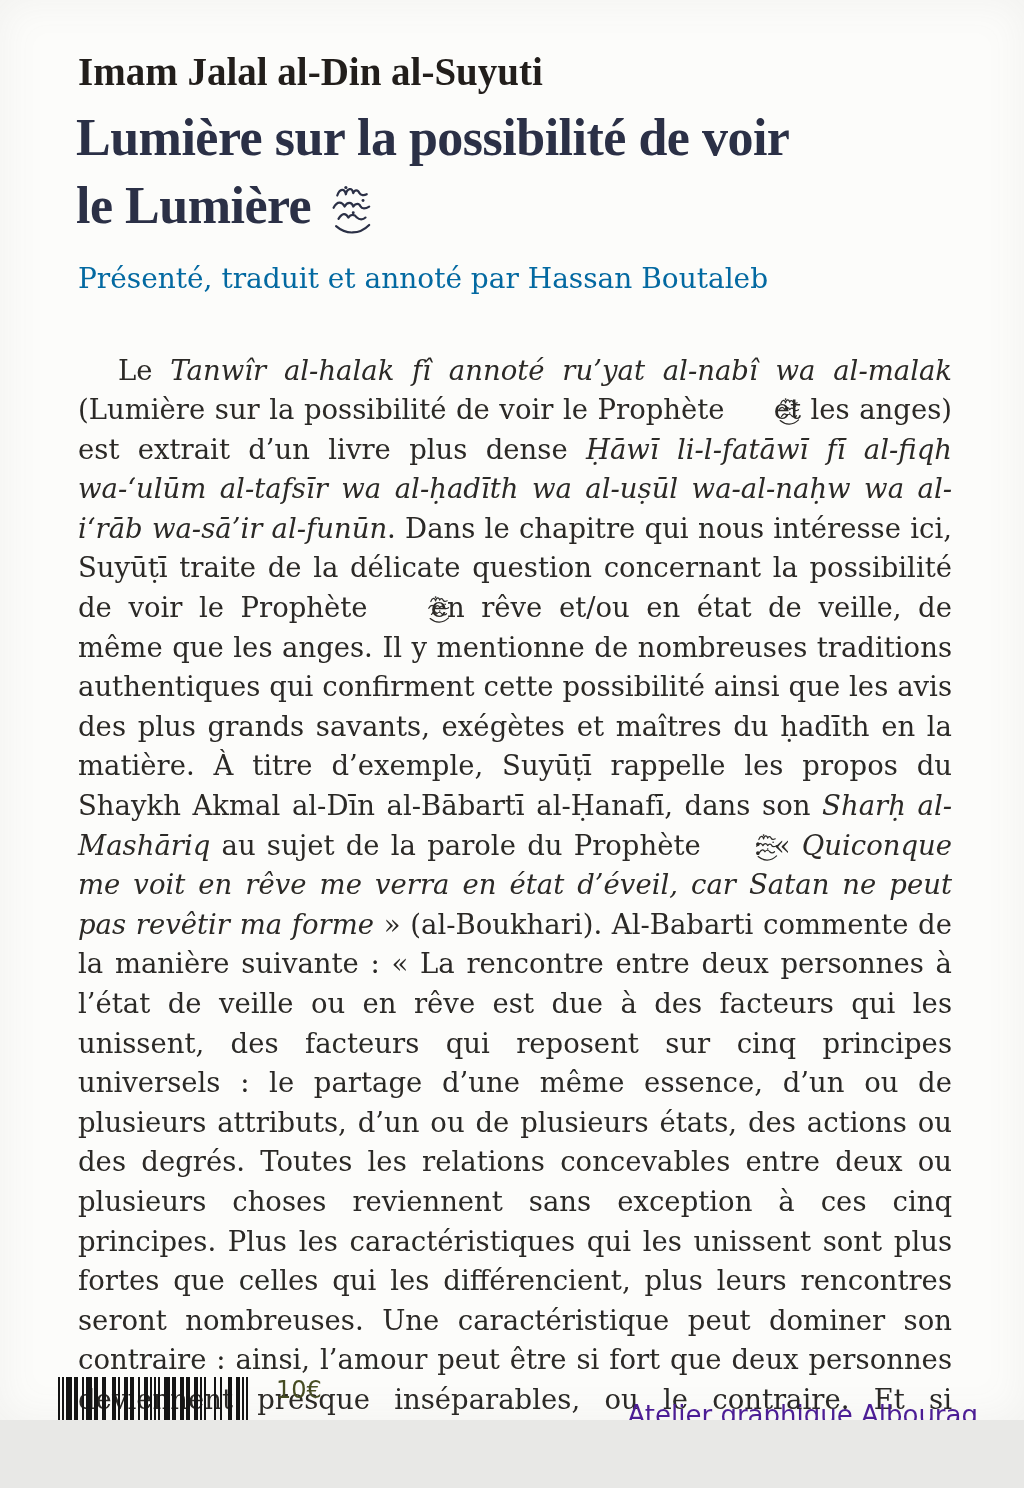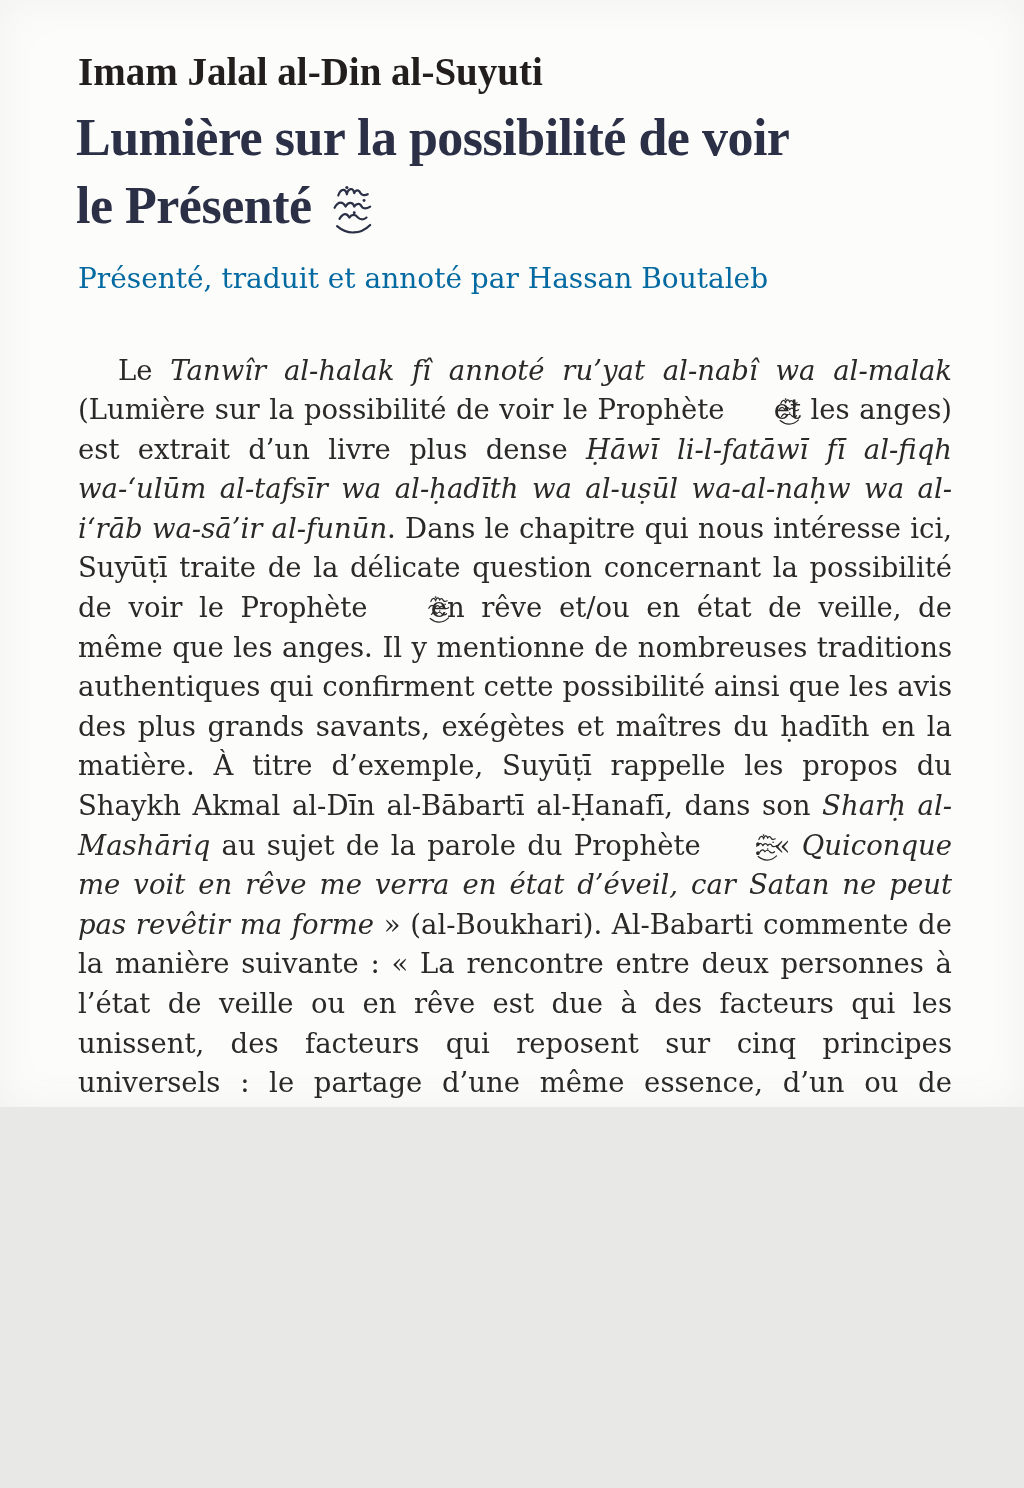--- a/index.html
+++ b/index.html
@@ -1,18 +1,18 @@
 <!DOCTYPE html>
 <html lang="fr"><head>
 <meta charset="utf-8">
 <style>
   html,body{margin:0;padding:0;background:#e8e8e6;}
   .page{
     position:relative;
-    width:1024px;height:1107px;
+    width:1024px;height:1420px;
     margin:0 auto;
     background:#fcfcfa;
     overflow:hidden;
     box-shadow:inset 0 0 40px rgba(120,120,115,0.08);
     font-family:"DejaVu Serif","Liberation Serif",serif;
   }
   
   .author{
     position:absolute;left:78px;top:50px;
     font-family:"Liberation Serif","DejaVu Serif",serif;
@@ -76,21 +76,21 @@
 
 <div class="page">
 
   <div class="author">Imam Jalal al-Din al-Suyuti</div>
 
   <div class="title">
     <div class="title-line">
       <span>Lumière sur la possibilité de voir</span>
     </div>
     <div class="title-line">
-      <span>le Présenté</span>
+      <span>le Lumière</span>
       <span class="saw-title saw-slot">
   <svg viewBox="0 0 44 44" fill="none" stroke="currentColor" stroke-linecap="round" stroke-linejoin="round" xmlns="http://www.w3.org/2000/svg">
     <path d="M10 11 c2 -6 6 -6 7 -1 c1 -5 5 -6 6 -1 c1 -3 4 -3 5 0 c1 2 4 2 6 1" stroke-width="1.8"></path>
     <path d="M7 21 c3 -6 7 -5 9 -1 c2 -4 6 -4 7 0 c2 -3 5 -3 6 0 c1 2 4 2 7 0" stroke-width="1.8"></path>
     <path d="M11 30 c3 -5 6 -5 8 -1 c2 -3 5 -3 7 0 c2 2 5 2 7 0" stroke-width="1.8"></path>
     <path d="M9 36 c8 7 19 7 27 -1" stroke-width="1.8"></path>
     <circle cx="17" cy="4.5" r="1.3" fill="currentColor" stroke="none"></circle>
     <circle cx="31" cy="15" r="1.2" fill="currentColor" stroke="none"></circle>
     <circle cx="23" cy="25" r="1.2" fill="currentColor" stroke="none"></circle>
   </svg>

